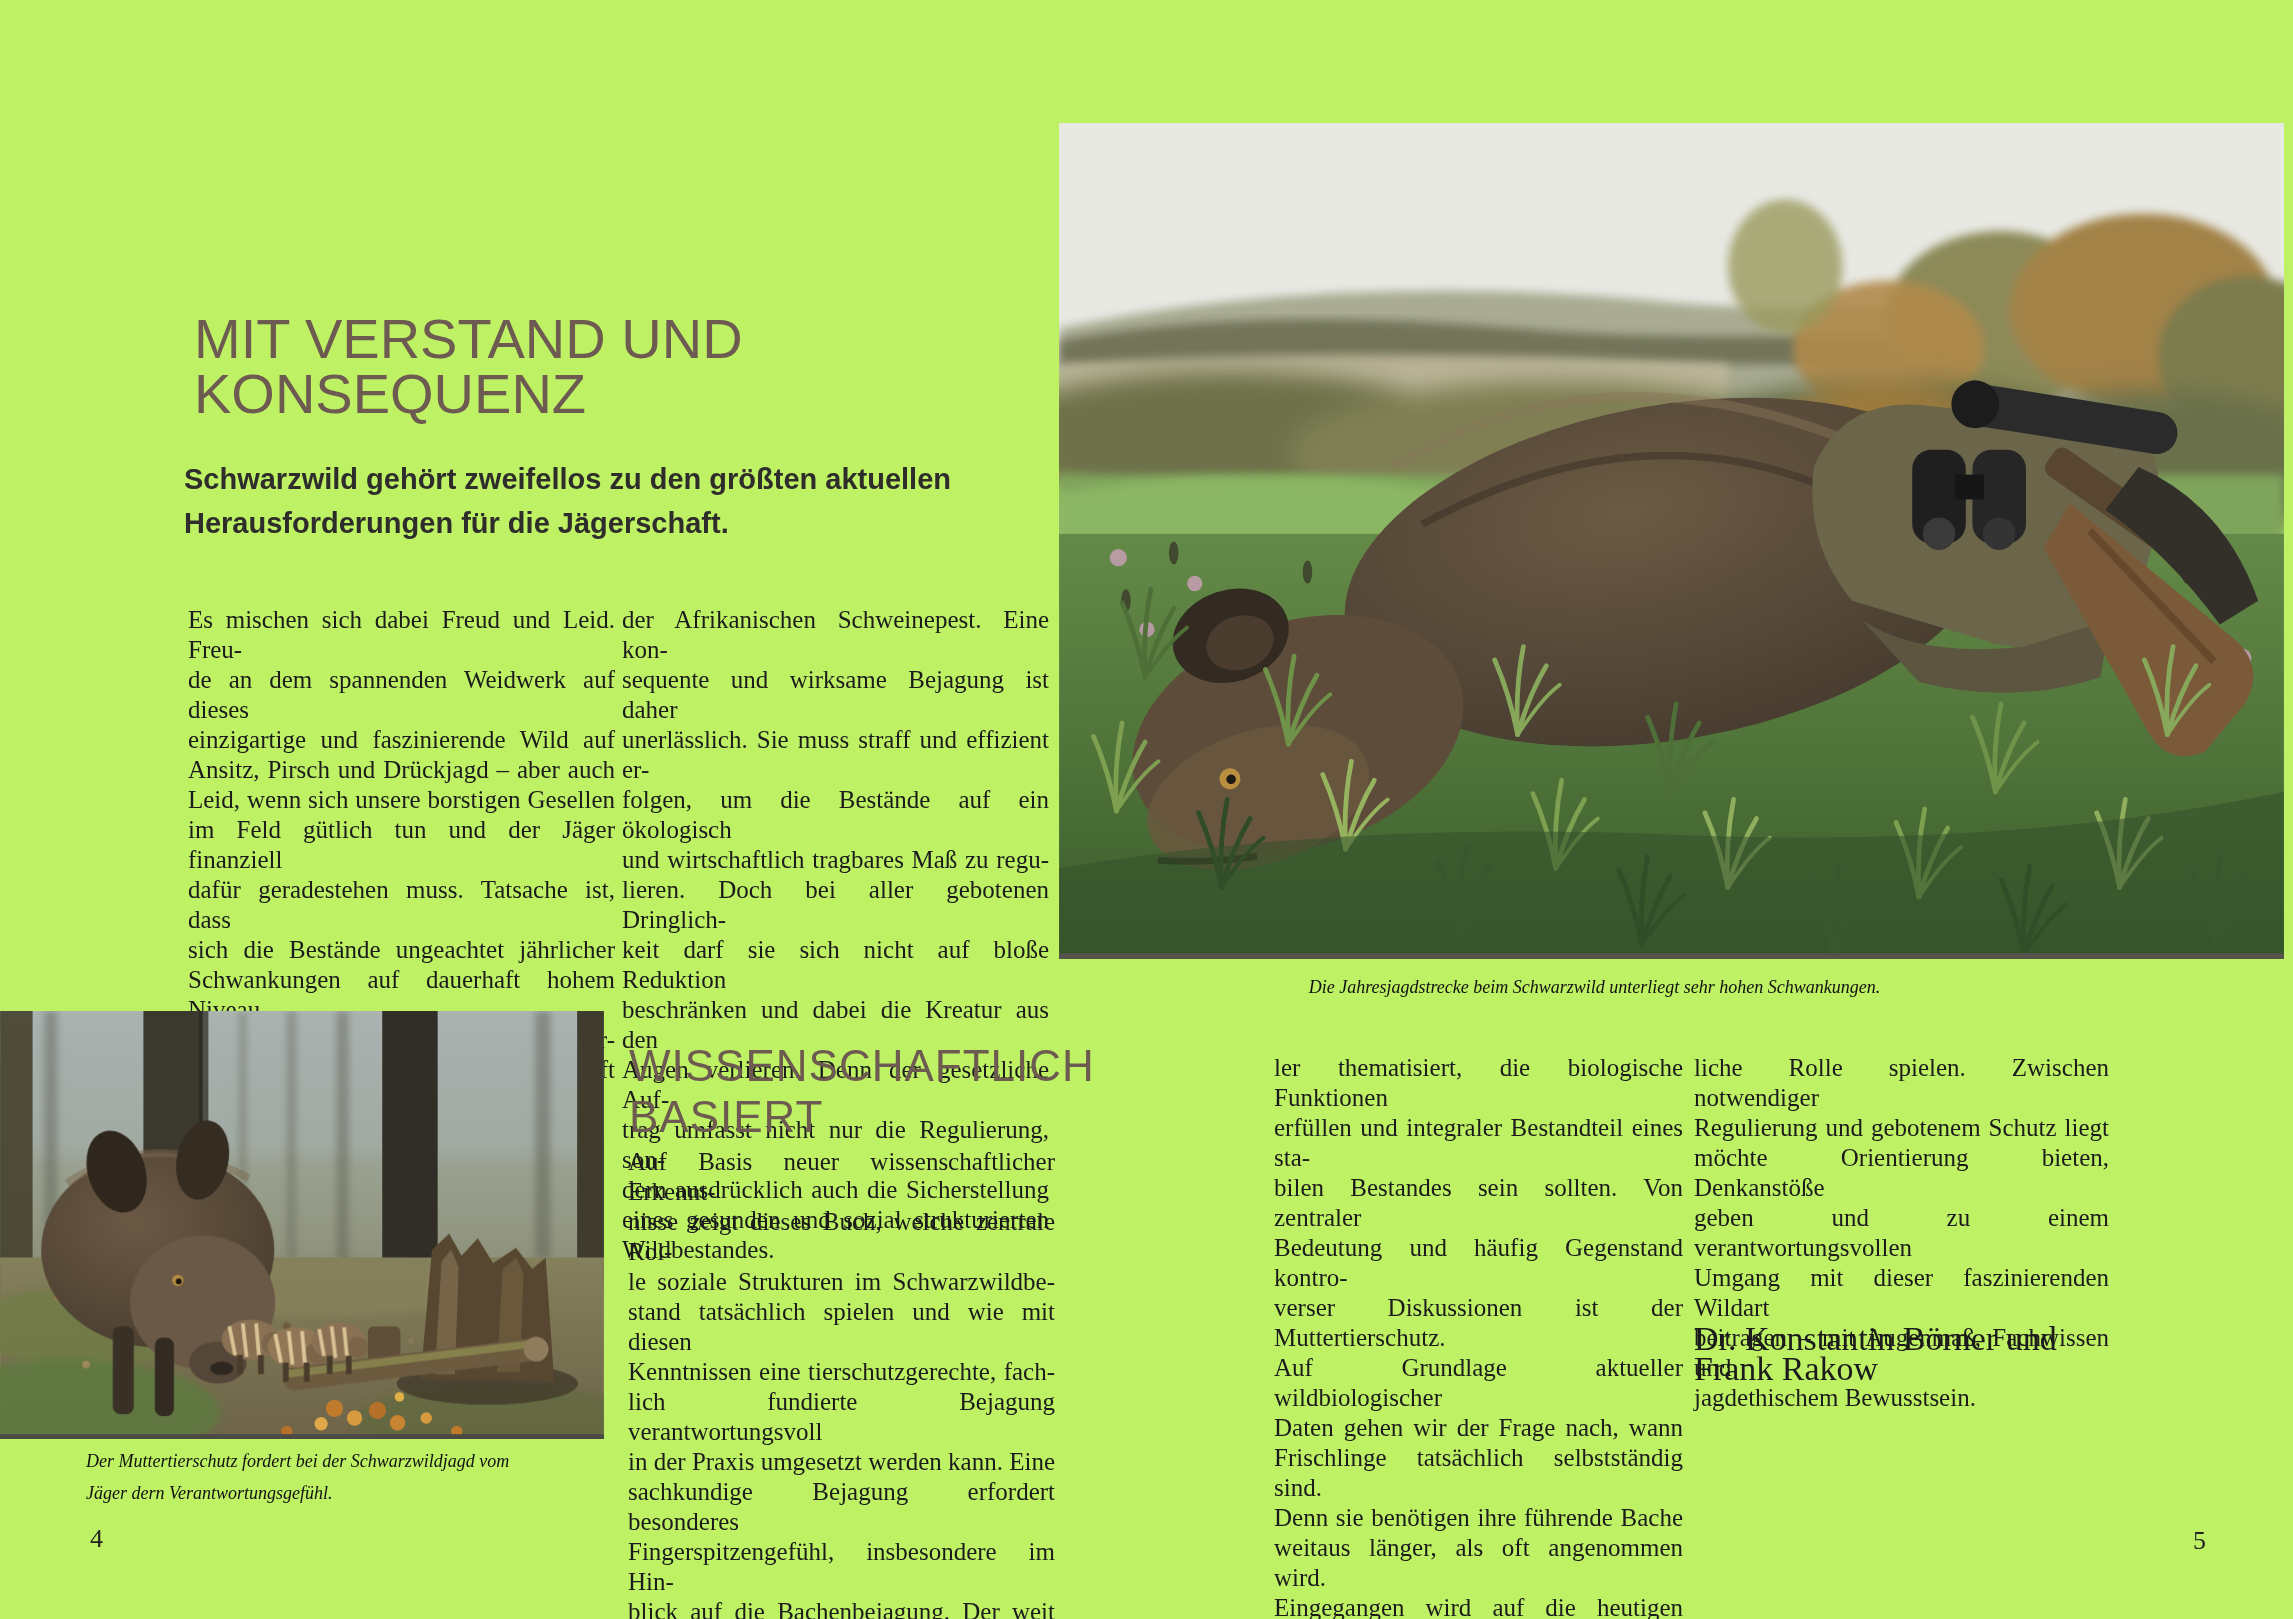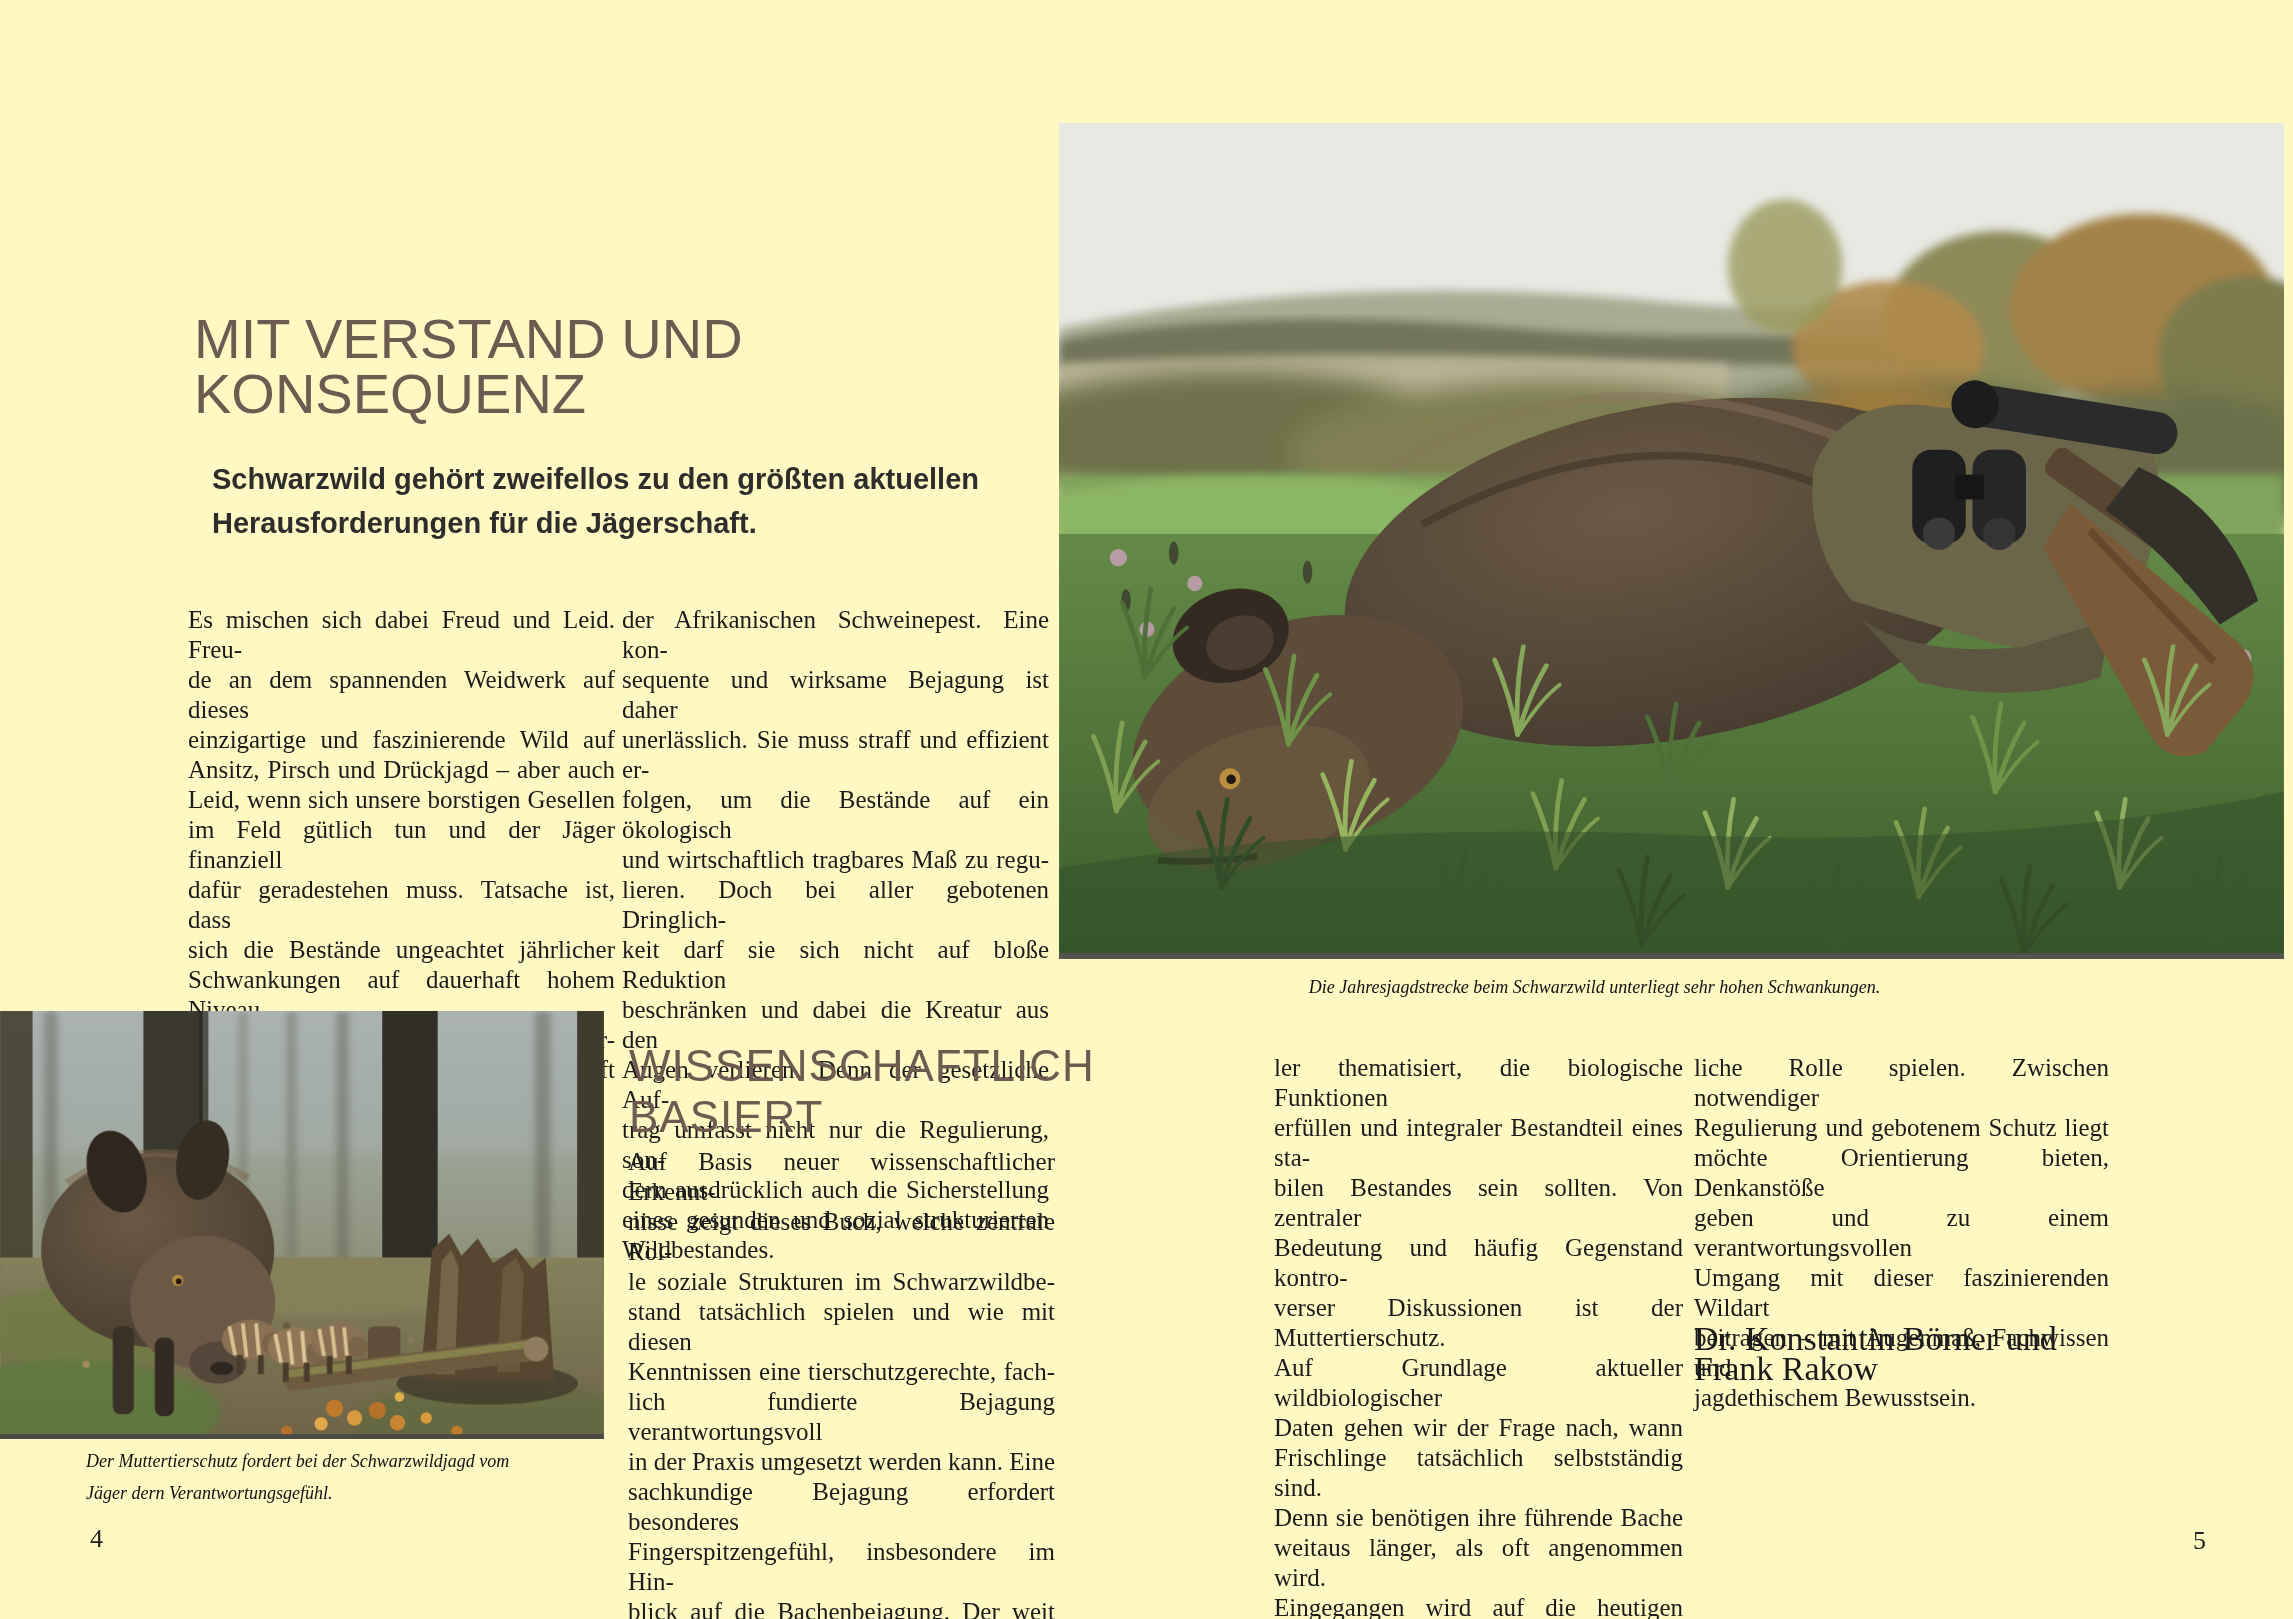--- a/index.html
+++ b/index.html
@@ -1,18 +1,18 @@
 <!DOCTYPE html>
 <html><head>
 <meta charset="utf-8">
 <style>
   html,body{margin:0;padding:0;background:#dcdcd8;}
   .spread{
     position:relative;width:2293px;height:1619px;overflow:hidden;
-    background:#fef9c3;
+    background:#bef264;
     font-family:"Liberation Serif",serif;color:#1b1b1b;
   }
   .abs{position:absolute;}
   
   .title{
     font-family:"Liberation Sans",sans-serif;font-weight:400;
     font-size:56px;line-height:55px;color:#6d5a50;letter-spacing:0px;
   }
   .subtitle{
     font-family:"Liberation Sans",sans-serif;font-weight:700;
@@ -37,21 +37,21 @@
 
 <div class="spread">
 
   <div class="abs" style="left:0;top:0;width:1146px;height:1619px;">
 
     <div class="abs title" style="left:194px;top:311px;width:726px;">
         <div>MIT VERSTAND UND</div>
         <div>KONSEQUENZ</div>
       </div>
 
-    <div class="abs subtitle" style="left:212px;top:457px;width:822px;">
+    <div class="abs subtitle" style="left:184px;top:457px;width:822px;">
         <div>Schwarzwild gehört zweifellos zu den größten aktuellen</div>
         <div>Herausforderungen für die Jägerschaft.</div>
       </div>
 
     <div class="abs bodycol" style="left:188px;top:605px;width:427px;">
         <div>Es mischen sich dabei Freud und Leid. Freu-</div>
         <div>de an dem spannenden Weidwerk auf dieses</div>
         <div>einzigartige und faszinierende Wild auf</div>
         <div>Ansitz, Pirsch und Drückjagd – aber auch</div>
         <div>Leid, wenn sich unsere borstigen Gesellen</div>

